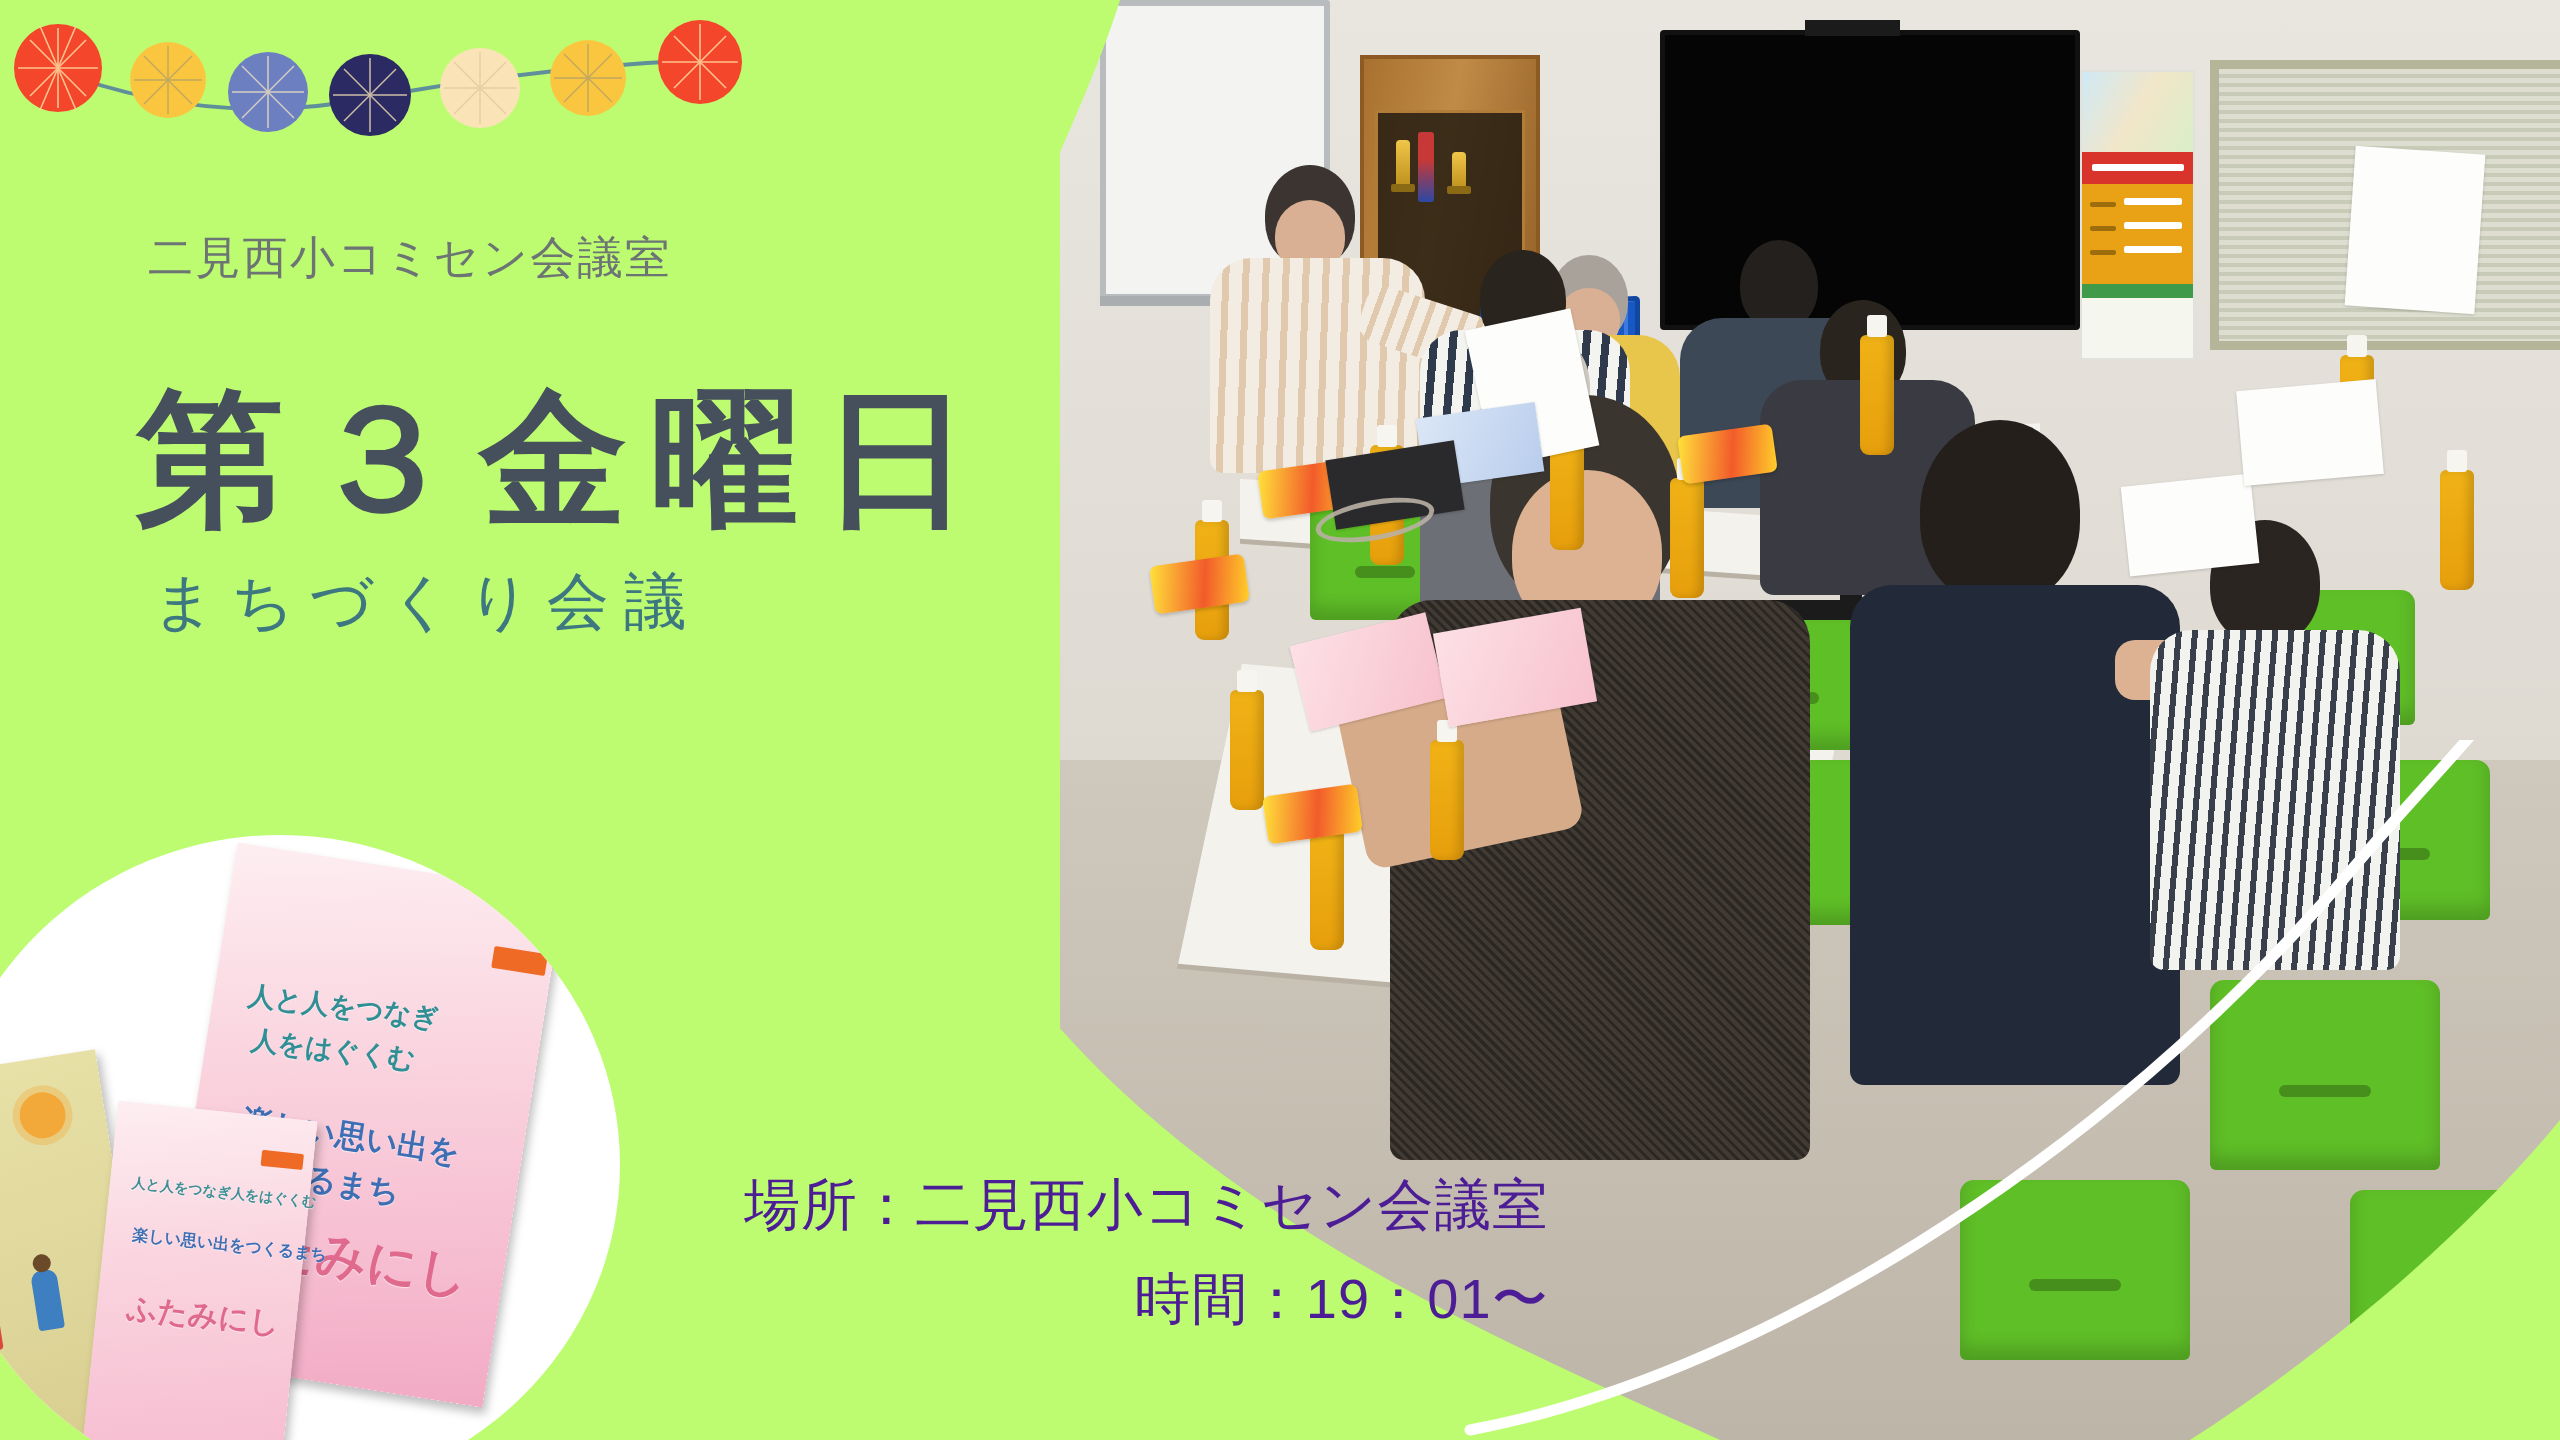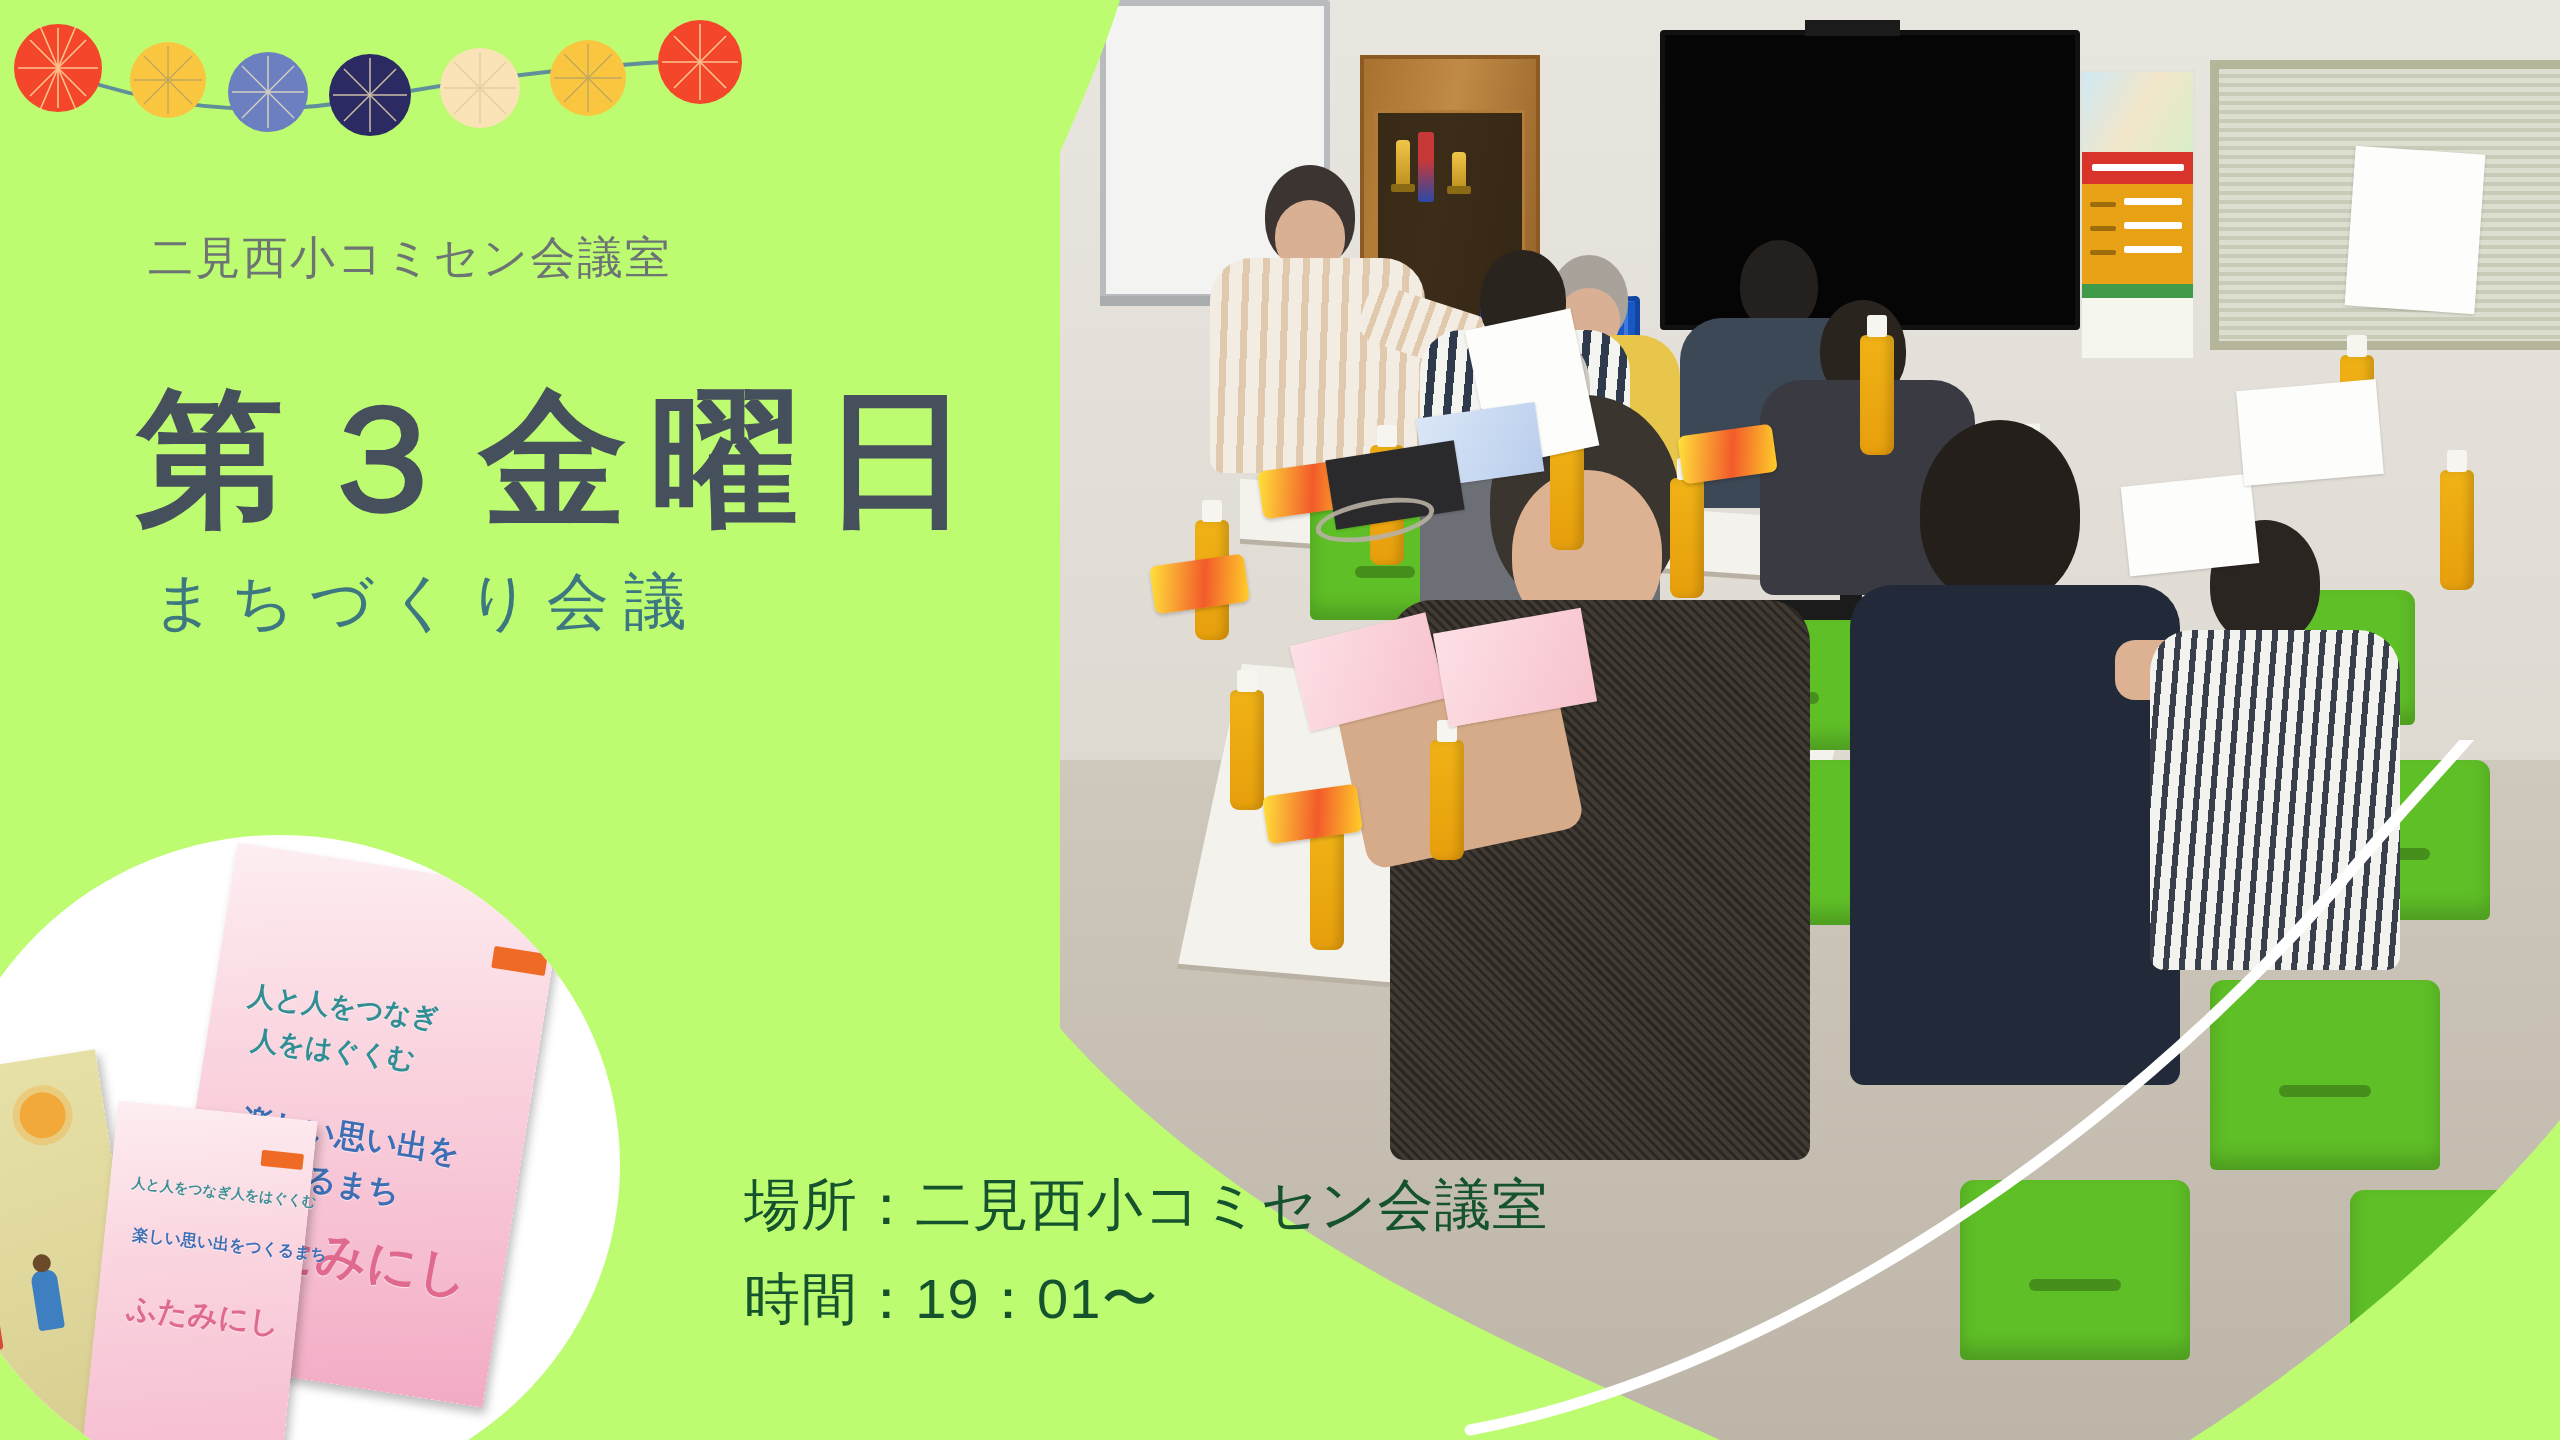--- a/index.html
+++ b/index.html
@@ -187,21 +187,21 @@
         border-radius:50%; background:#f3a93a; box-shadow:0 0 0 7px rgba(243,169,58,.35); }
   .kid{ position:absolute; width:26px; height:60px; border-radius:11px 11px 4px 4px; }
   .kid:before{ content:""; position:absolute; left:4px; top:-16px; width:18px; height:18px;
                border-radius:50%; background:#6b4a2a; }
   .bro-y-bottom{ position:absolute; left:16px; bottom:34px; color:#6b5a1e;
                  font-size:15px; font-weight:700; white-space:nowrap; }
 
   
   #info{
     position:absolute; left:744px; top:1168px;
-    color:#14532d; z-index:7;
+    color:#4c1d95; z-index:7;text-align:right;
   }
   .info-line{ font-size:56px; letter-spacing:.02em; white-space:nowrap; margin-bottom:18px; }
 
   
   #white-arc{ position:absolute; right:0; bottom:0; width:1100px; height:700px; z-index:5;
               pointer-events:none; }
 </style>
 </head>
 <body>
 

